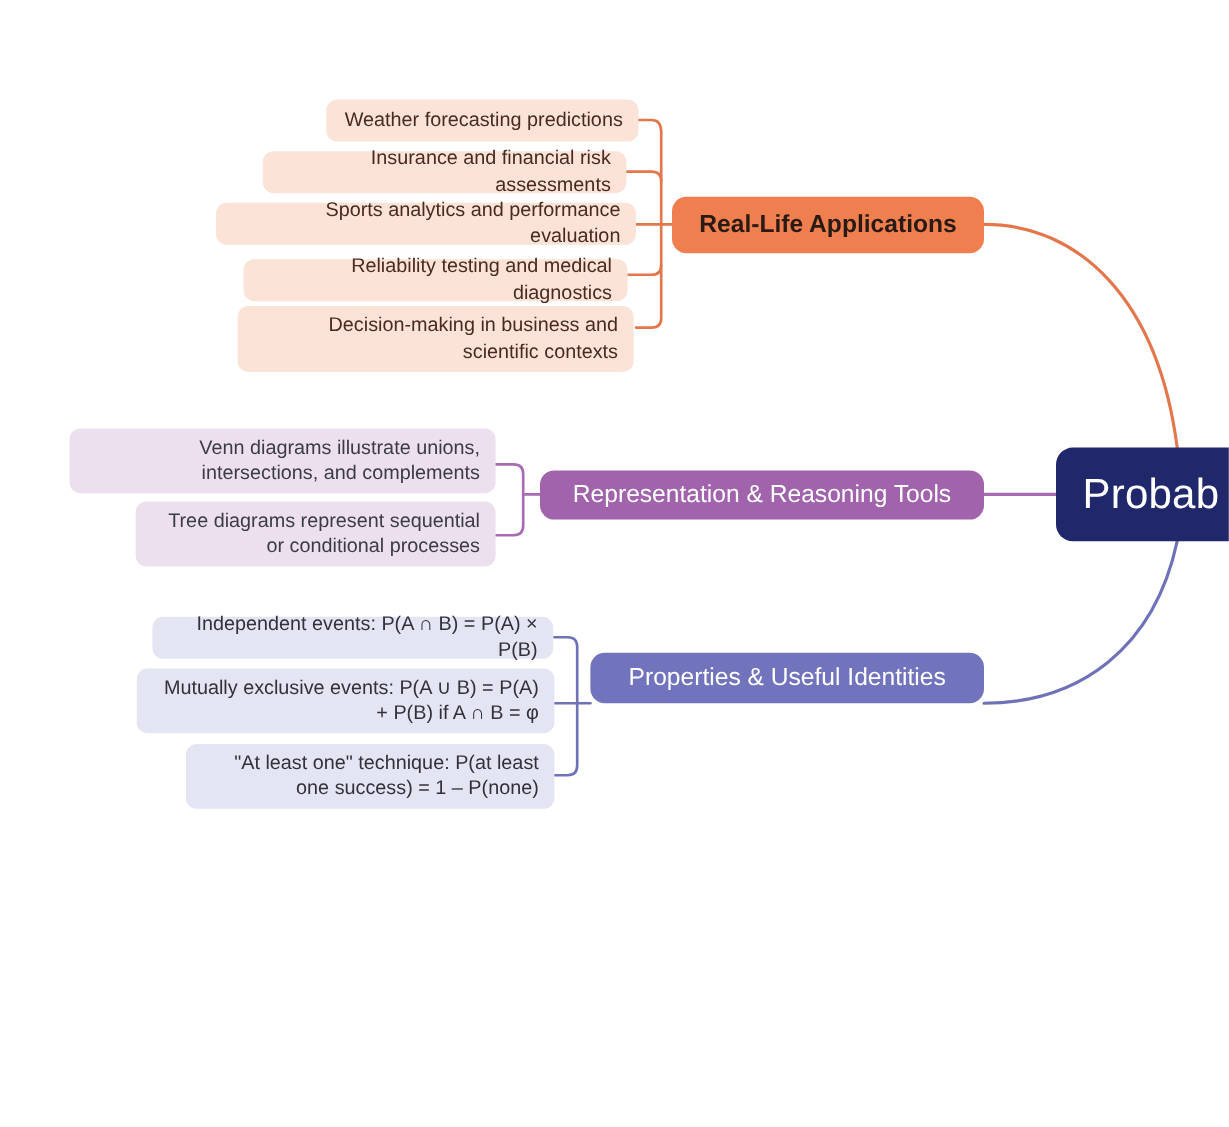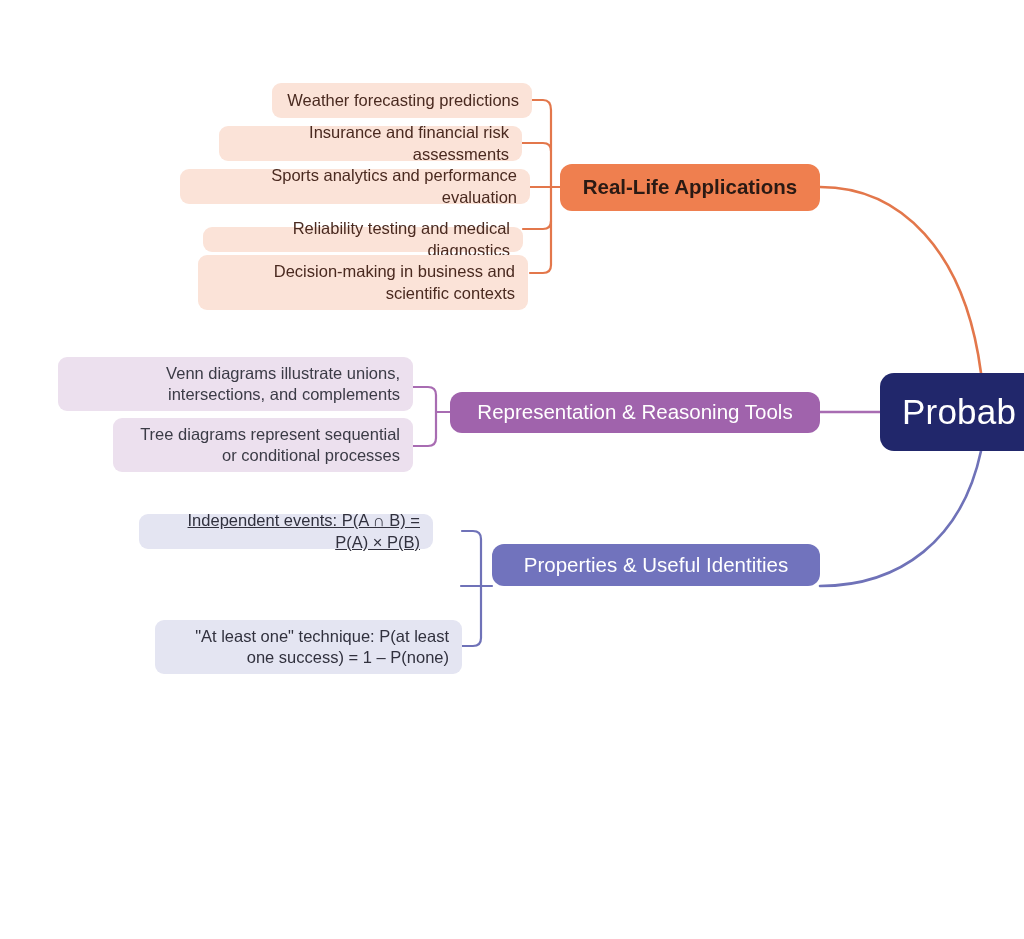--- a/index.html
+++ b/index.html
@@ -124,21 +124,21 @@
   </div>
 
   <div class="node leaf leaf-orange leaf-right" style="left:180px; top:169px; width:350px; height:35px;">
     <span class="txt">Sports analytics and performance evaluation</span>
   </div>
 
   <div class="node leaf leaf-orange leaf-right" style="left:219px; top:126px; width:303px; height:35px;">
     <span class="txt">Insurance and financial risk assessments</span>
   </div>
 
-  <div class="node leaf leaf-orange leaf-right" style="left:203px; top:227px; width:320px; height:25px;padding-left:19px;">
+  <div class="node leaf leaf-orange leaf-right" style="left:203px; top:216px; width:320px; height:35px;padding-left:19px;">
     <span class="txt">Reliability testing and medical diagnostics</span>
   </div>
 
   <div class="node leaf leaf-orange leaf-left" style="left:198px; top:255px; width:330px; height:55px;">
     <span class="txt">Decision-making in business and scientific contexts</span>
   </div>
 
   <div class="node branch branch-purple" style="left:450px; top:392px; width:370px; height:41px;justify-content:center;">
     <span class="txt">Representation &amp; Reasoning Tools</span>
   </div>
@@ -148,22 +148,25 @@
   </div>
 
   <div class="node leaf leaf-purple leaf-left" style="left:113px; top:418px; width:300px; height:54px;">
     <span class="txt">Tree diagrams represent sequential or conditional processes</span>
   </div>
 
   <div class="node branch branch-indigo" style="left:492px; top:544px; width:328px; height:42px;">
     <span class="txt">Properties &amp; Useful Identities</span>
   </div>
 
-  <div class="node leaf leaf-indigo leaf-left" style="left:139px; top:514px; width:294px; height:35px;text-decoration:underline;">
+  <div class="node leaf leaf-indigo leaf-left" style="left:127px; top:514px; width:334px; height:35px;">
     <span class="txt">Independent events: P(A ∩ B) = P(A) × P(B)</span>
   </div>
 
+  <div class="node leaf leaf-indigo leaf-left" style="left:114px; top:557px; width:348px; height:54px;">
+    <span class="txt">Mutually exclusive events: P(A ∪ B) = P(A) + P(B) if A ∩ B = φ</span>
+  </div>
 
   <div class="node leaf leaf-indigo leaf-left" style="left:155px; top:620px; width:307px; height:54px;">
     <span class="txt">"At least one" technique: P(at least one success) = 1 – P(none)</span>
   </div>
 
 </div>
 
 </body></html>

